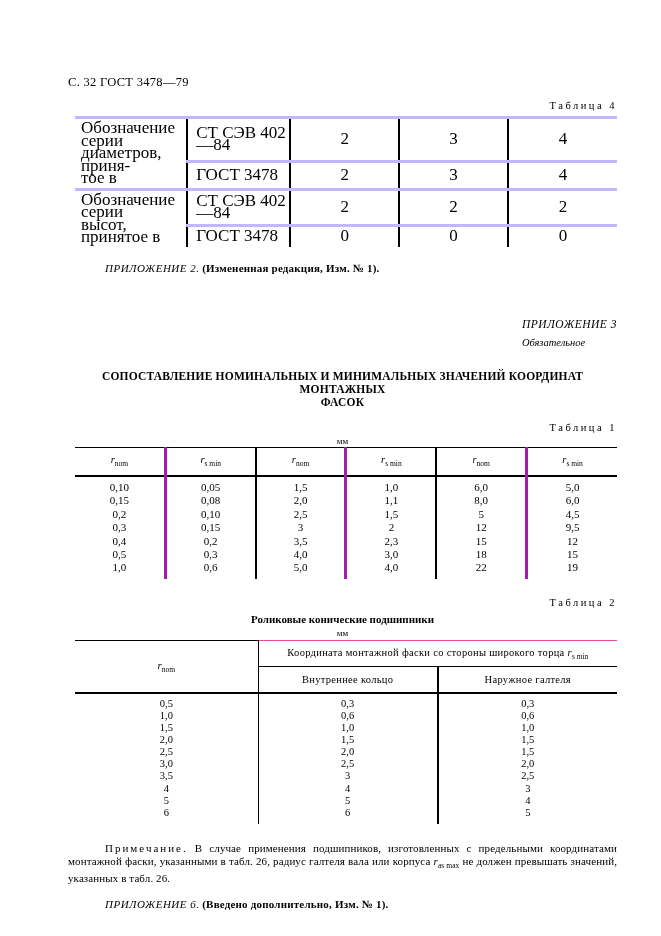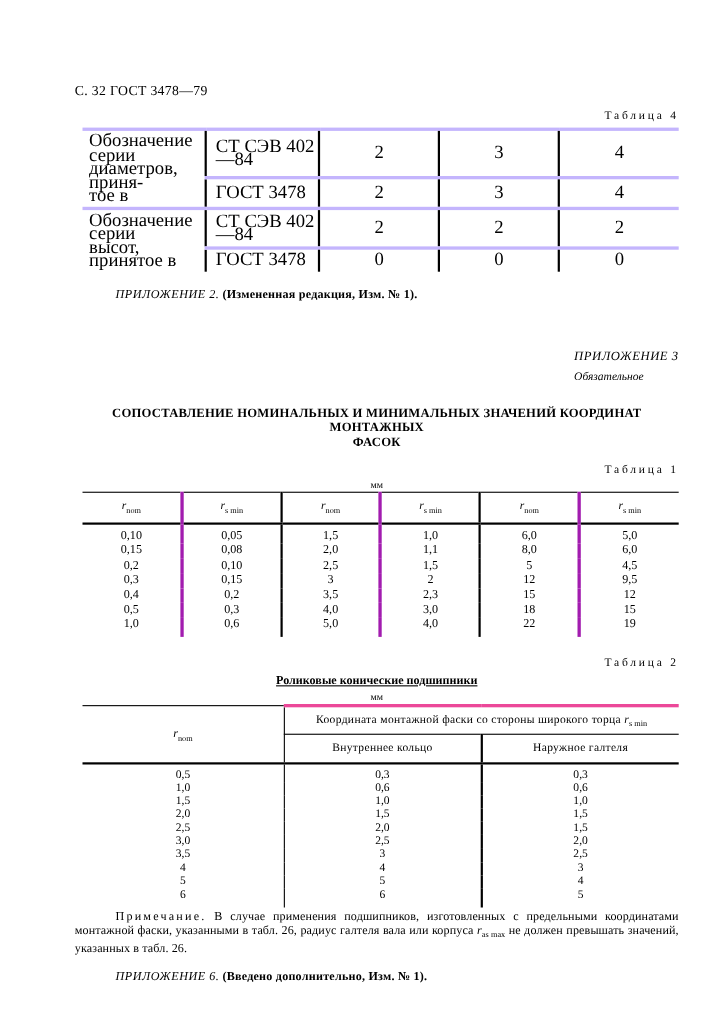--- a/index.html
+++ b/index.html
@@ -21,21 +21,21 @@
   .tbl-label.t4 { margin-top: 10px; }
   .tbl-label.t1 { margin-top: 13px; }
   .tbl-label.t2 { margin-top: 18px; }
 
   .tbl-title {
     text-align: center; font-weight: bold; font-size: 11px;
     white-space: pre-line; line-height: 12.5px;
   }
   .t4-title { margin-top: 4px; }
   .t1-title { margin-top: 6px; }
-  .t2-title { margin-top: 5px; text-decoration: underline; }
+  .t2-title { margin-top: 5px; }
 
   .units { text-align: center; font-size: 9px; margin-top: 3px; }
 
   table { border-collapse: collapse; width: 542px; margin-left: 7px; table-layout: fixed; }
 
   
   #table4 { margin-top: 5px; }
   #table4 td {
     border-top: 3px solid #c4b5fd;
     font-size: 17px; line-height: 12.5px; vertical-align: middle;
@@ -73,35 +73,35 @@
   #table1 tr.first td { padding-top: 4px; }
   #table1 tr.last td { padding-bottom: 4px; }
 
   
   #table2 { margin-top: 2px; }
   #table2 td { font-size: 10.5px; text-align: center; vertical-align: middle; }
   #table2 .c1 { width: 33.8%; }
   #table2 .c2 { width: 28.4%; }
   #table2 .c3 { width: 37.8%; }
   #table2 td.h1 { border-top: 1px solid #000; border-bottom: 2.5px solid #000; font-size: 11px; }
-  #table2 td.hg { border-top: 3px solid #ec4899; border-left: 1.5px solid #000; border-bottom: 1px solid #000; height: 26px; letter-spacing: .3px; text-align: center; }
+  #table2 td.hg { border-top: 1px solid #ec4899; border-left: 1.5px solid #000; border-bottom: 1px solid #000; height: 26px; letter-spacing: .3px; text-align: center; }
   #table2 td.hs { border-bottom: 2.5px solid #000; height: 26px; letter-spacing: .3px; }
   #table2 td.hs.bl-thin { border-left: 1.5px solid #000; }
   #table2 td.hs.bl-thick { border-left: 2.5px solid #000; }
   #table2 td.d { line-height: 12.1px; font-size: 10.5px; }
   #table2 td.d.col2 { border-left: 1.5px solid #000; }
   #table2 td.d.col3 { border-left: 2.5px solid #000; }
   #table2 tr.first td { padding-top: 4px; }
   #table2 tr.last td { padding-bottom: 5px; }
 
   i.sym { font-size: inherit; }
   sub { font-size: 7.5px; letter-spacing: 0; }
 
   .note {
-    margin-top: 2px; font-size: 11px; line-height: 13.2px;
+    margin-top: 18px; font-size: 11px; line-height: 13.2px;
     text-align: justify; text-indent: 37px; letter-spacing: .1px;
   }
   .note .sp { letter-spacing: 2px; }
 </style>
 </head>
 <body>
 
 <div class="content">
 
   <div class="doc-header">С. 32 ГОСТ 3478—79</div>

